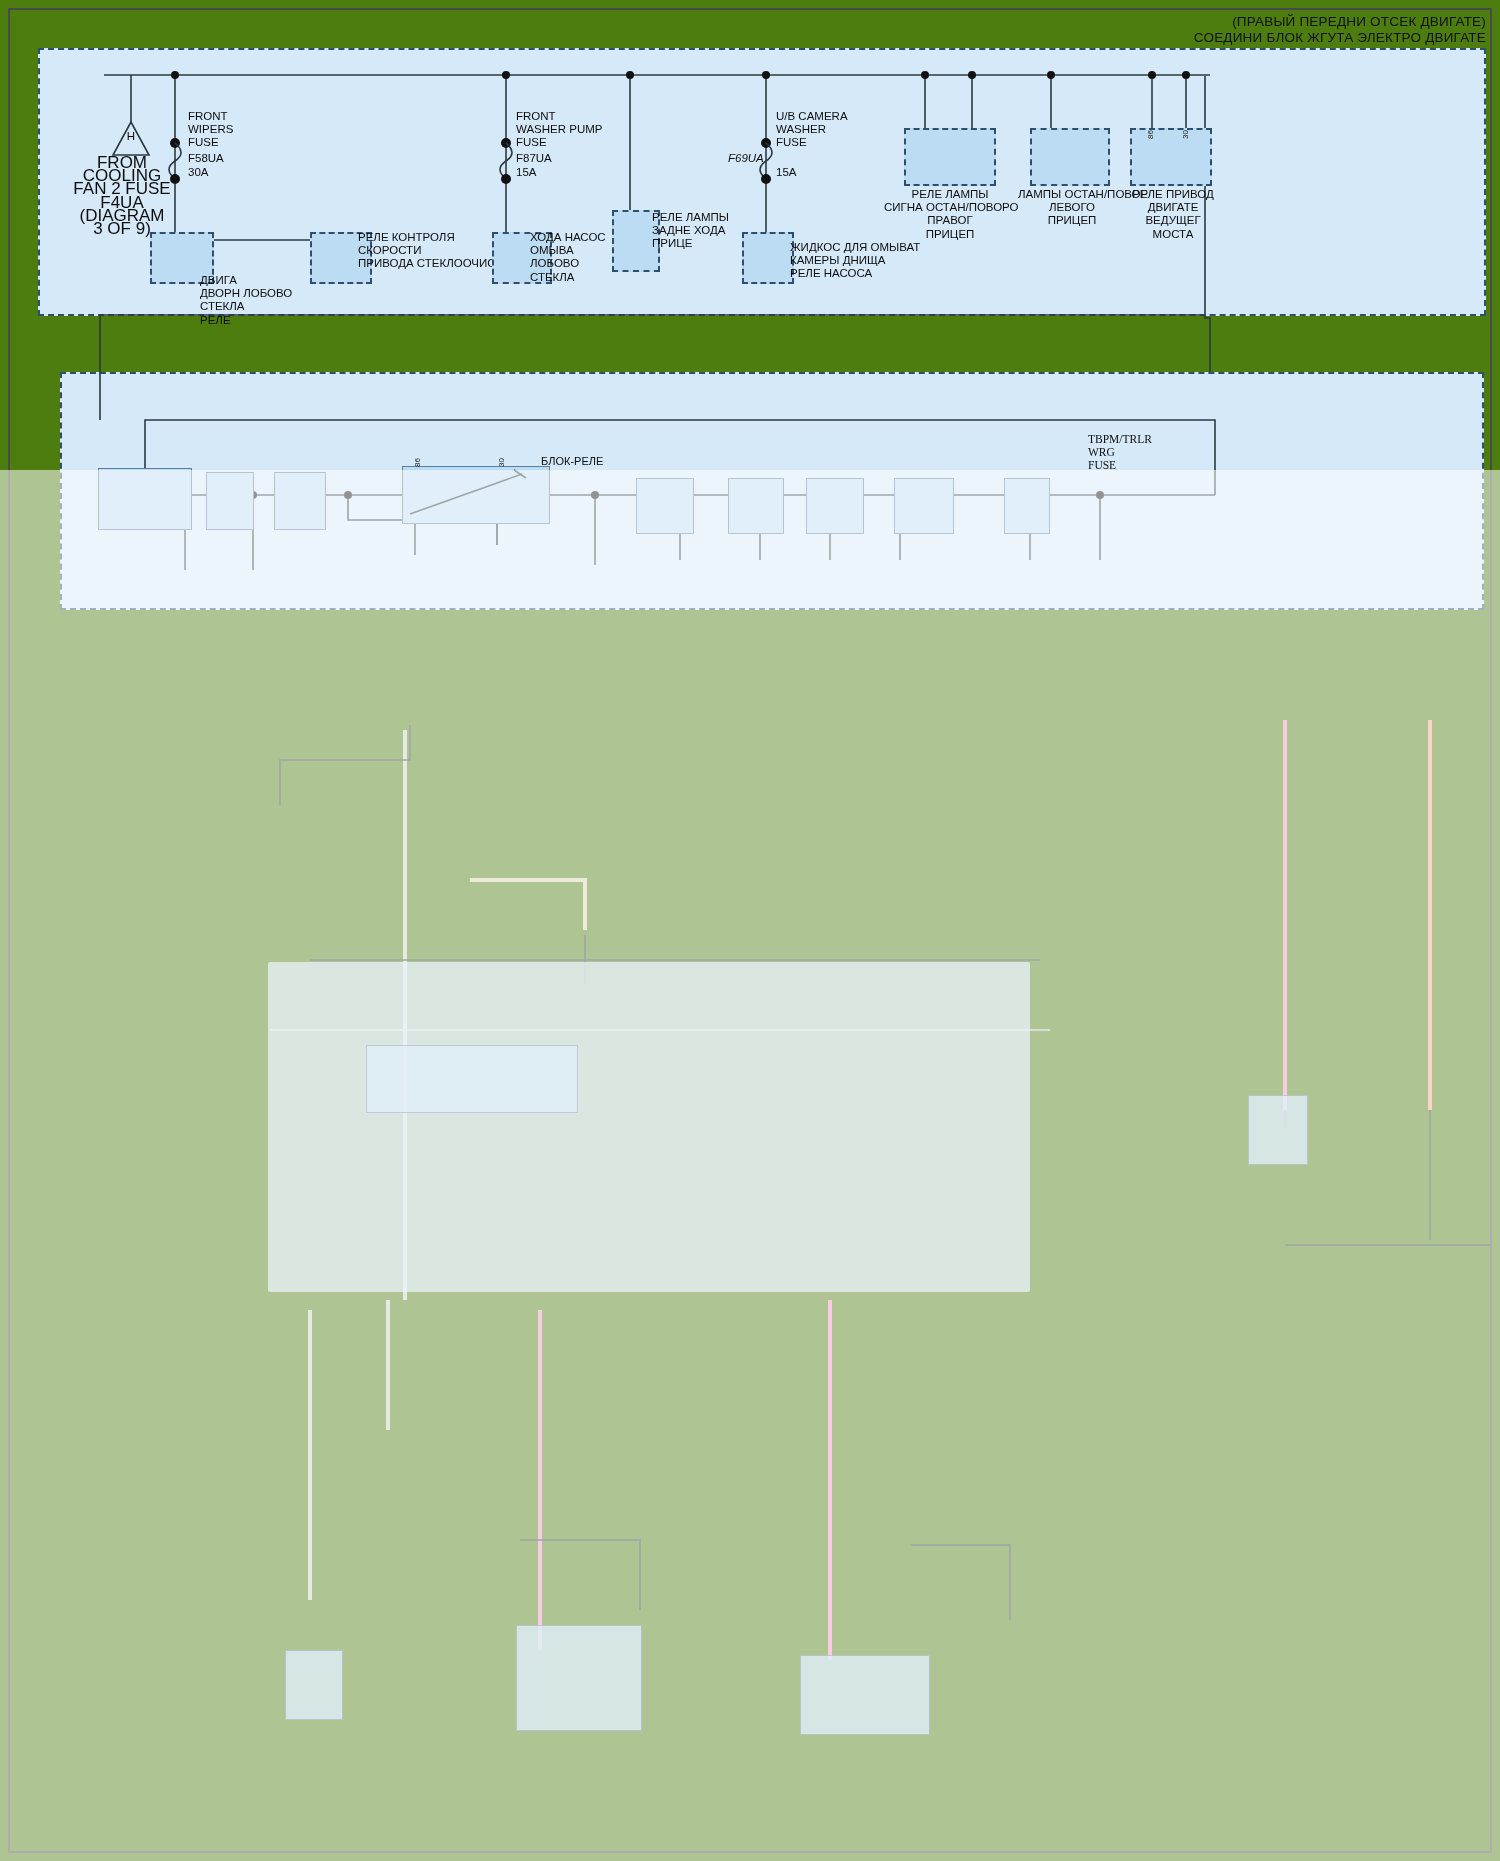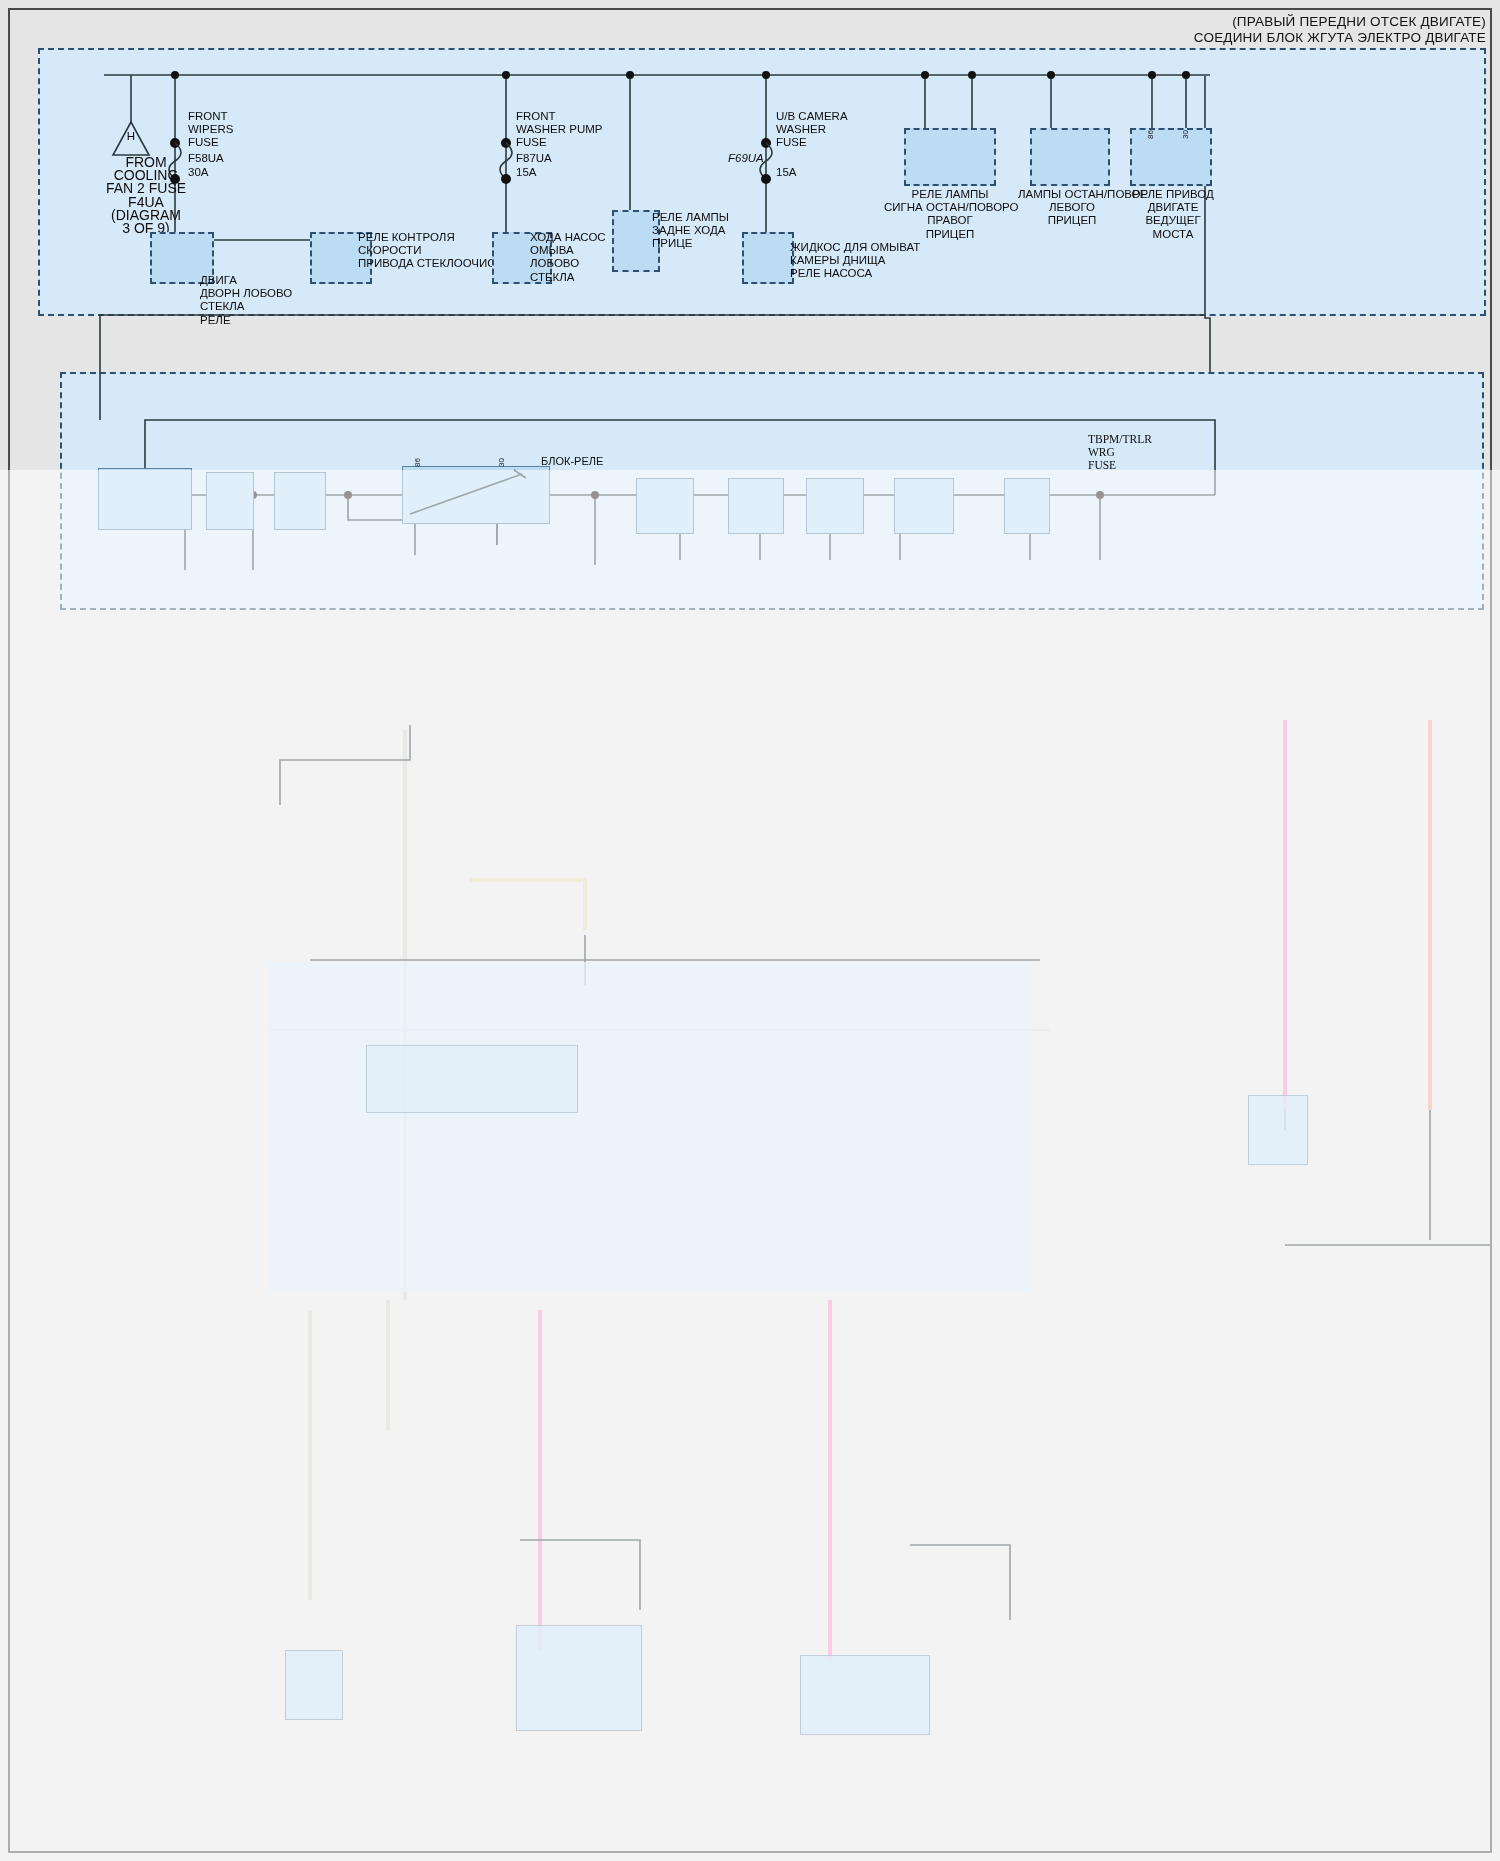--- a/index.html
+++ b/index.html
@@ -1,17 +1,17 @@
 <!DOCTYPE html>
 <html><head>
 <meta charset="utf-8">
 <style>
   html,body{margin:0;padding:0;background:#fff;}
   body{font-family:"Liberation Sans",sans-serif;}
-  #page{position:relative;width:1500px;height:1861px;background:#e5e5e5;overflow:hidden;}
+  #page{position:relative;width:1500px;height:1861px;background:#4d7c0f;overflow:hidden;}
   #frame{position:absolute;left:8px;top:8px;width:1484px;height:1845px;border:2px solid #4a4a4a;box-sizing:border-box;}
   .hdr{position:absolute;right:14px;font-size:13.5px;color:#111;letter-spacing:.2px;white-space:nowrap;}
   .zone{position:absolute;background:#d6e9f8;border:2px dashed #2f4f6f;box-sizing:border-box;}
   .zone-plain{position:absolute;background:#cfe4f6;}
   .box{position:absolute;background:#bcdcf4;box-sizing:border-box;}
   .box.dash{border:2px dashed #2f4f6f;}
   .box.solid{border:1.6px solid #5b7f9e;}
   .lbl{position:absolute;font-size:11.5px;line-height:13.2px;color:#0d0d0d;white-space:pre;}
   .lbl.c{text-align:center;}
   .xs{font-size:8px;line-height:9px;color:#1a1a1a;}
@@ -131,21 +131,21 @@
     <path class="wire" d="M410 725 V760 H280 V805"></path>
     <path class="wire" d="M585 935 V985"></path>
     <path class="wire" d="M1285 1110 V1130"></path>
     <path class="wire" d="M1430 1110 V1240"></path>
     <path class="wire" d="M1285 1245 H1490"></path>
     <path class="wire" d="M310 960 H1040"></path>
     <path class="wire" d="M520 1540 H640 V1610"></path>
     <path class="wire" d="M910 1545 H1010 V1620"></path>
   </svg>
 
-  <div class="lbl c" style="left:84px;top:156px;width:124px;font-size:14px;">FROM
+  <div class="lbl c" style="left:60px;top:156px;width:124px;font-size:17px;">FROM
 COOLING
 FAN 2 FUSE
 F4UA
 (DIAGRAM
 3 OF 9)</div>
   <div class="lbl c" style="left:120px;top:130px;width:22px;font-size:11.5px;">H</div>
 
   <div class="lbl" style="left:188px;top:110px;">FRONT
 WIPERS
 FUSE</div>

